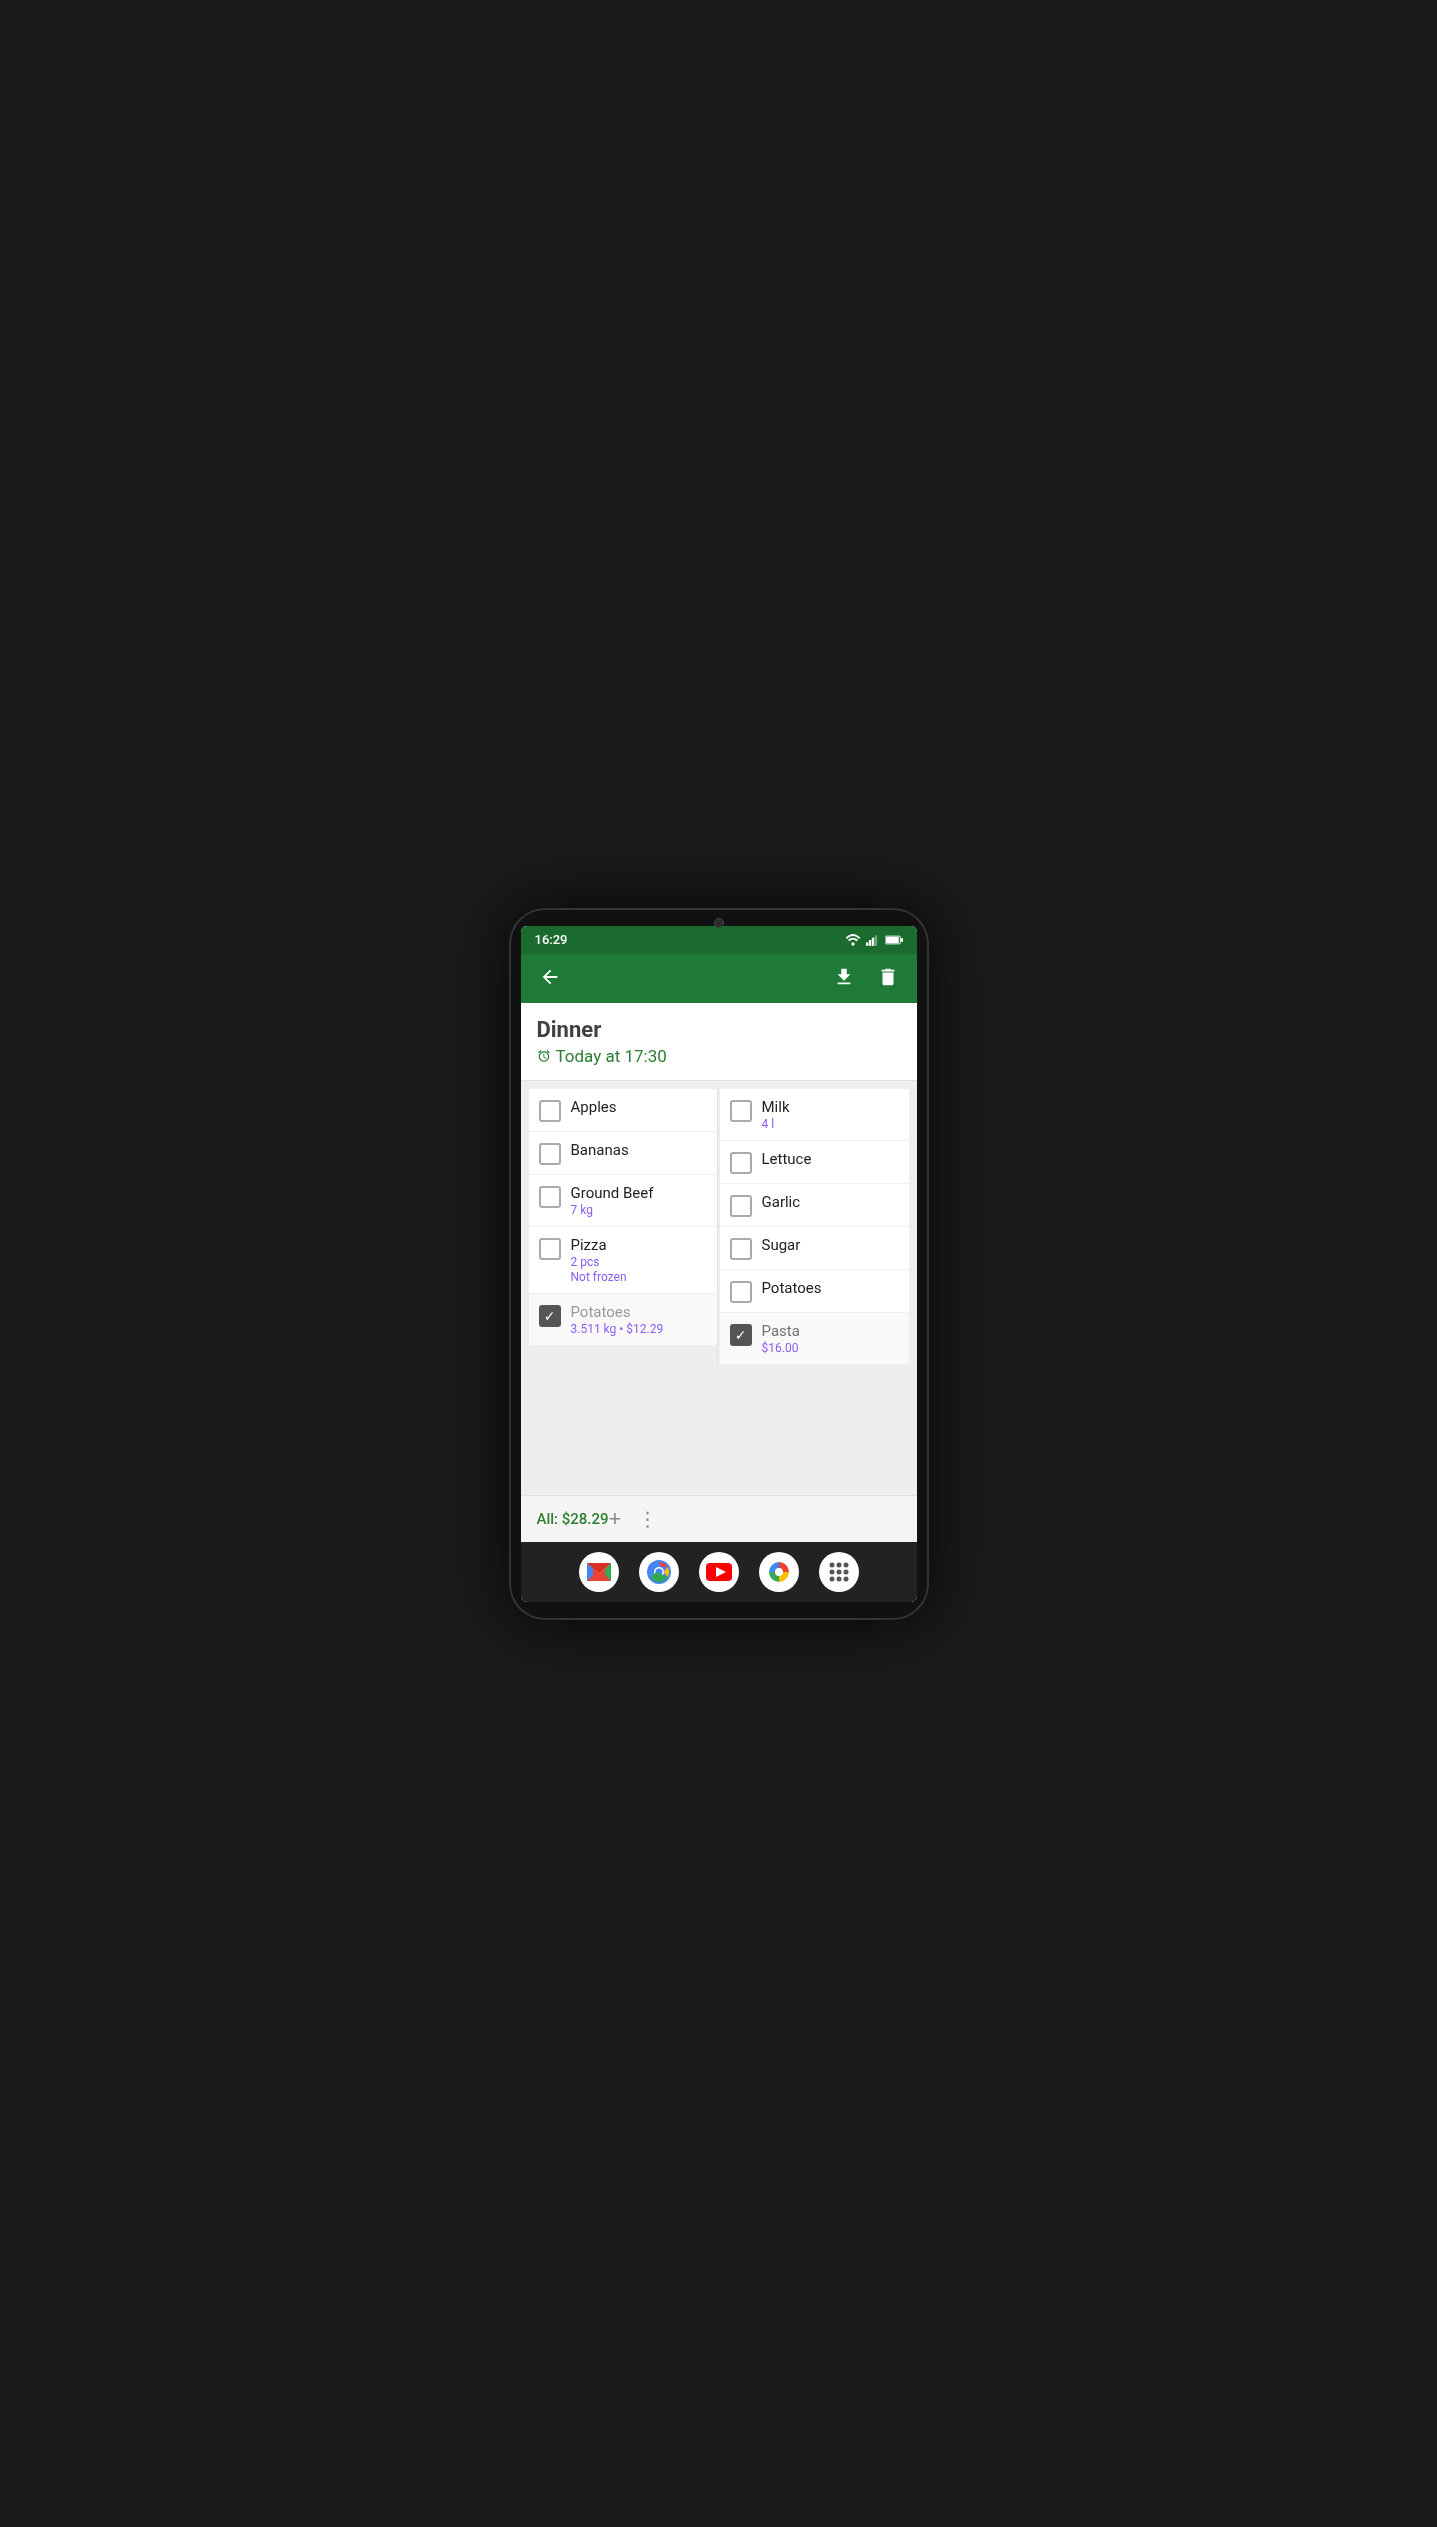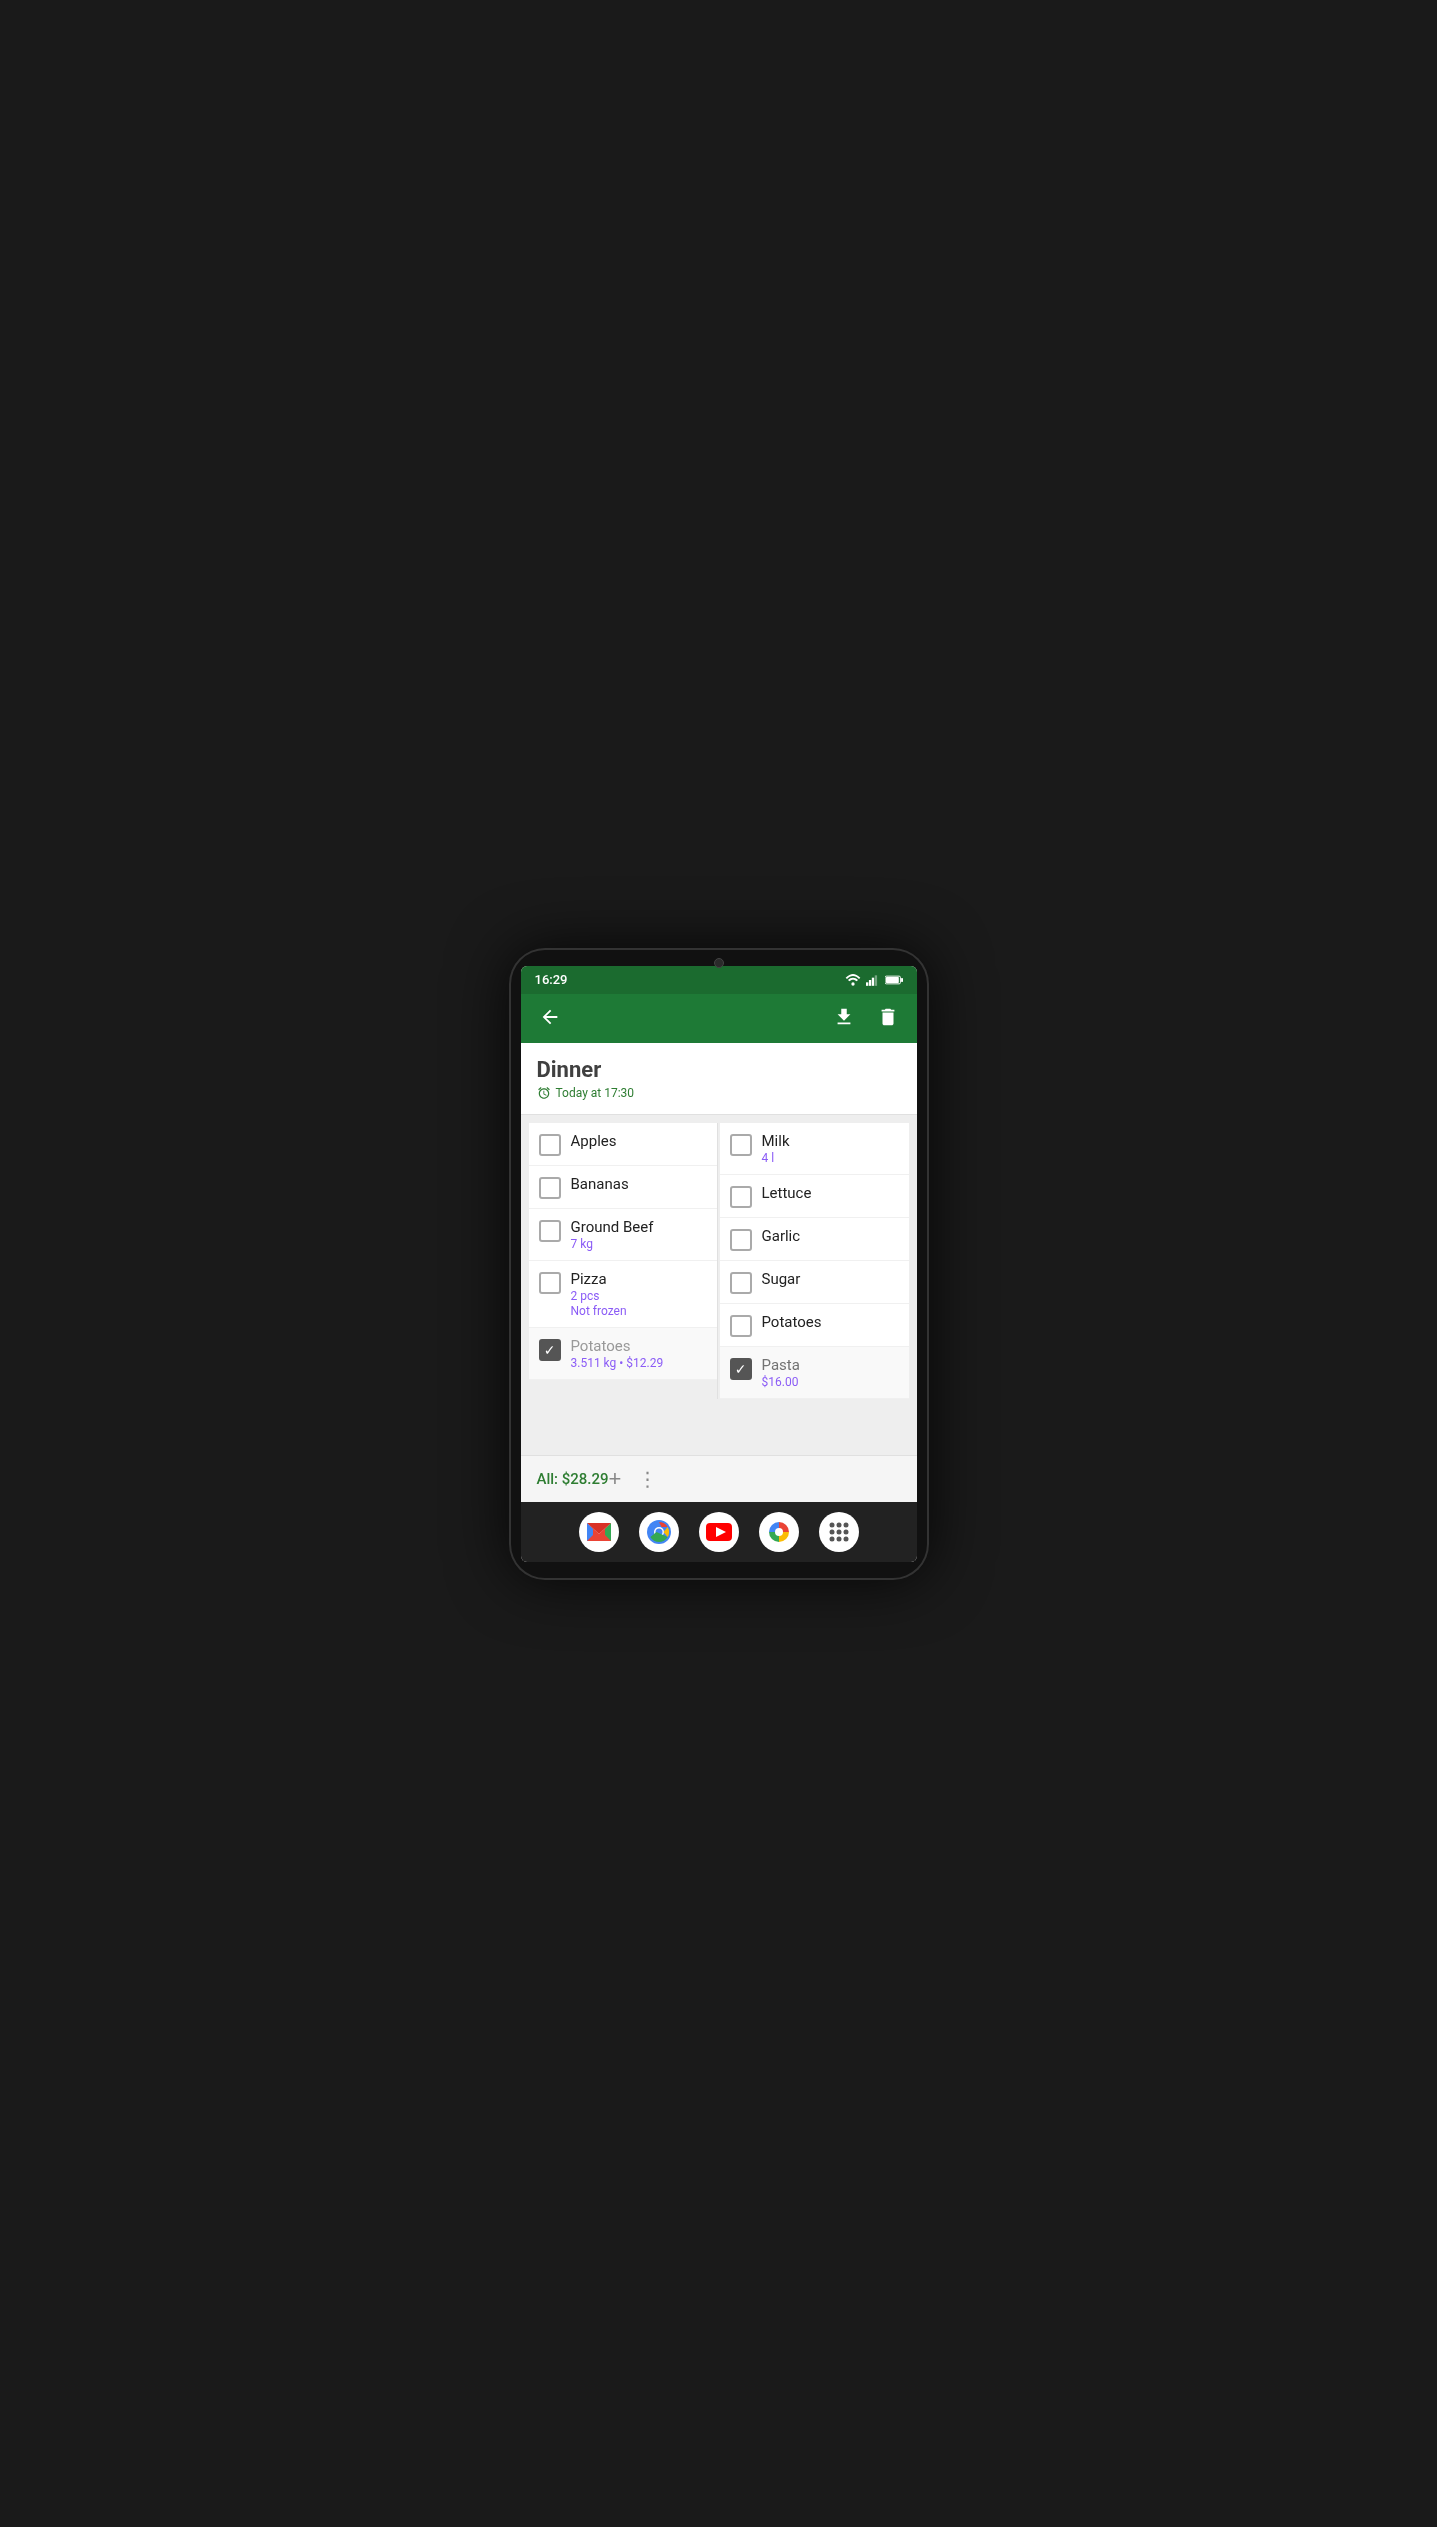--- a/index.html
+++ b/index.html
@@ -6,21 +6,21 @@
     body {
       background: #1a1a1a;
       display: flex;
       justify-content: center;
       align-items: center;
       min-height: 100vh;
       font-family: 'Roboto', Arial, sans-serif;
     }
     .device {
       width: 420px;
-      height: 632px;
+      height: 712px;
       background: #111;
       border-radius: 36px;
       padding: 18px 12px;
       box-shadow: 0 0 60px rgba(0,0,0,0.8), inset 0 0 0 2px #333;
       display: flex;
       flex-direction: column;
       position: relative;
     }
     .camera {
       width: 10px;
@@ -89,21 +89,21 @@
       font-size: 22px;
       font-weight: 700;
       color: #404040;
     }
     .content-subtitle {
       display: flex;
       align-items: center;
       gap: 5px;
       margin-top: 4px;
       color: #2e7d32;
-      font-size: 12px;
+      font-size: 17px;
     }
     
     .items-area {
       flex: 1;
       background: #eeeeee;
       padding: 8px;
       overflow-y: auto;
     }
     .items-grid {
       display: grid;

